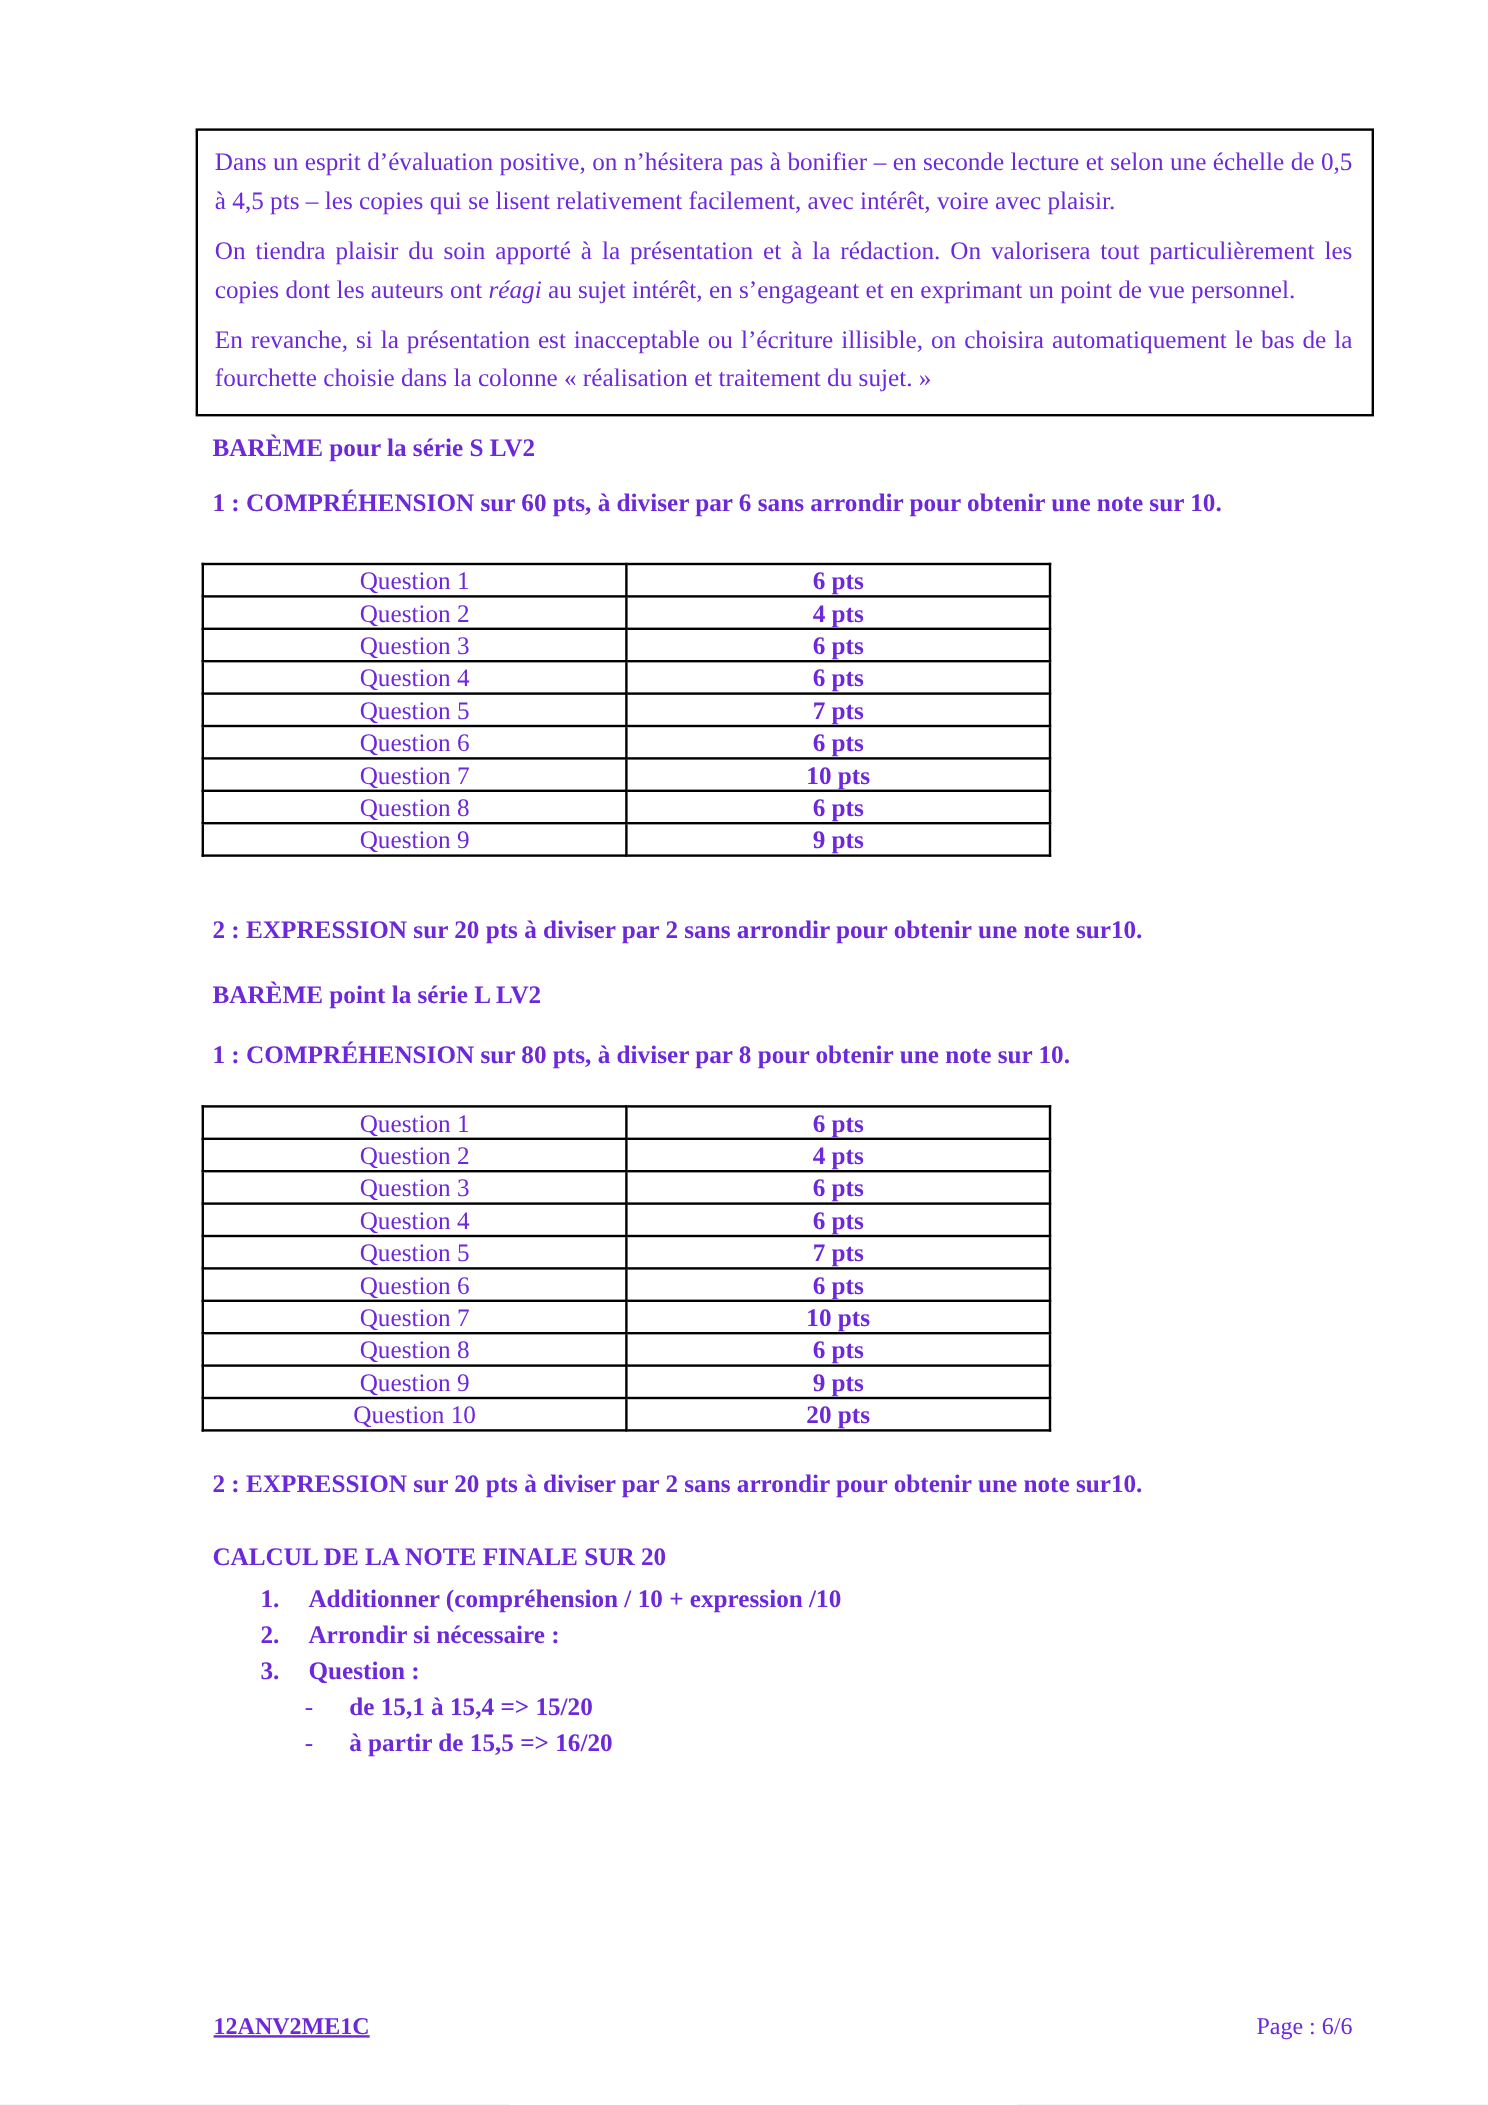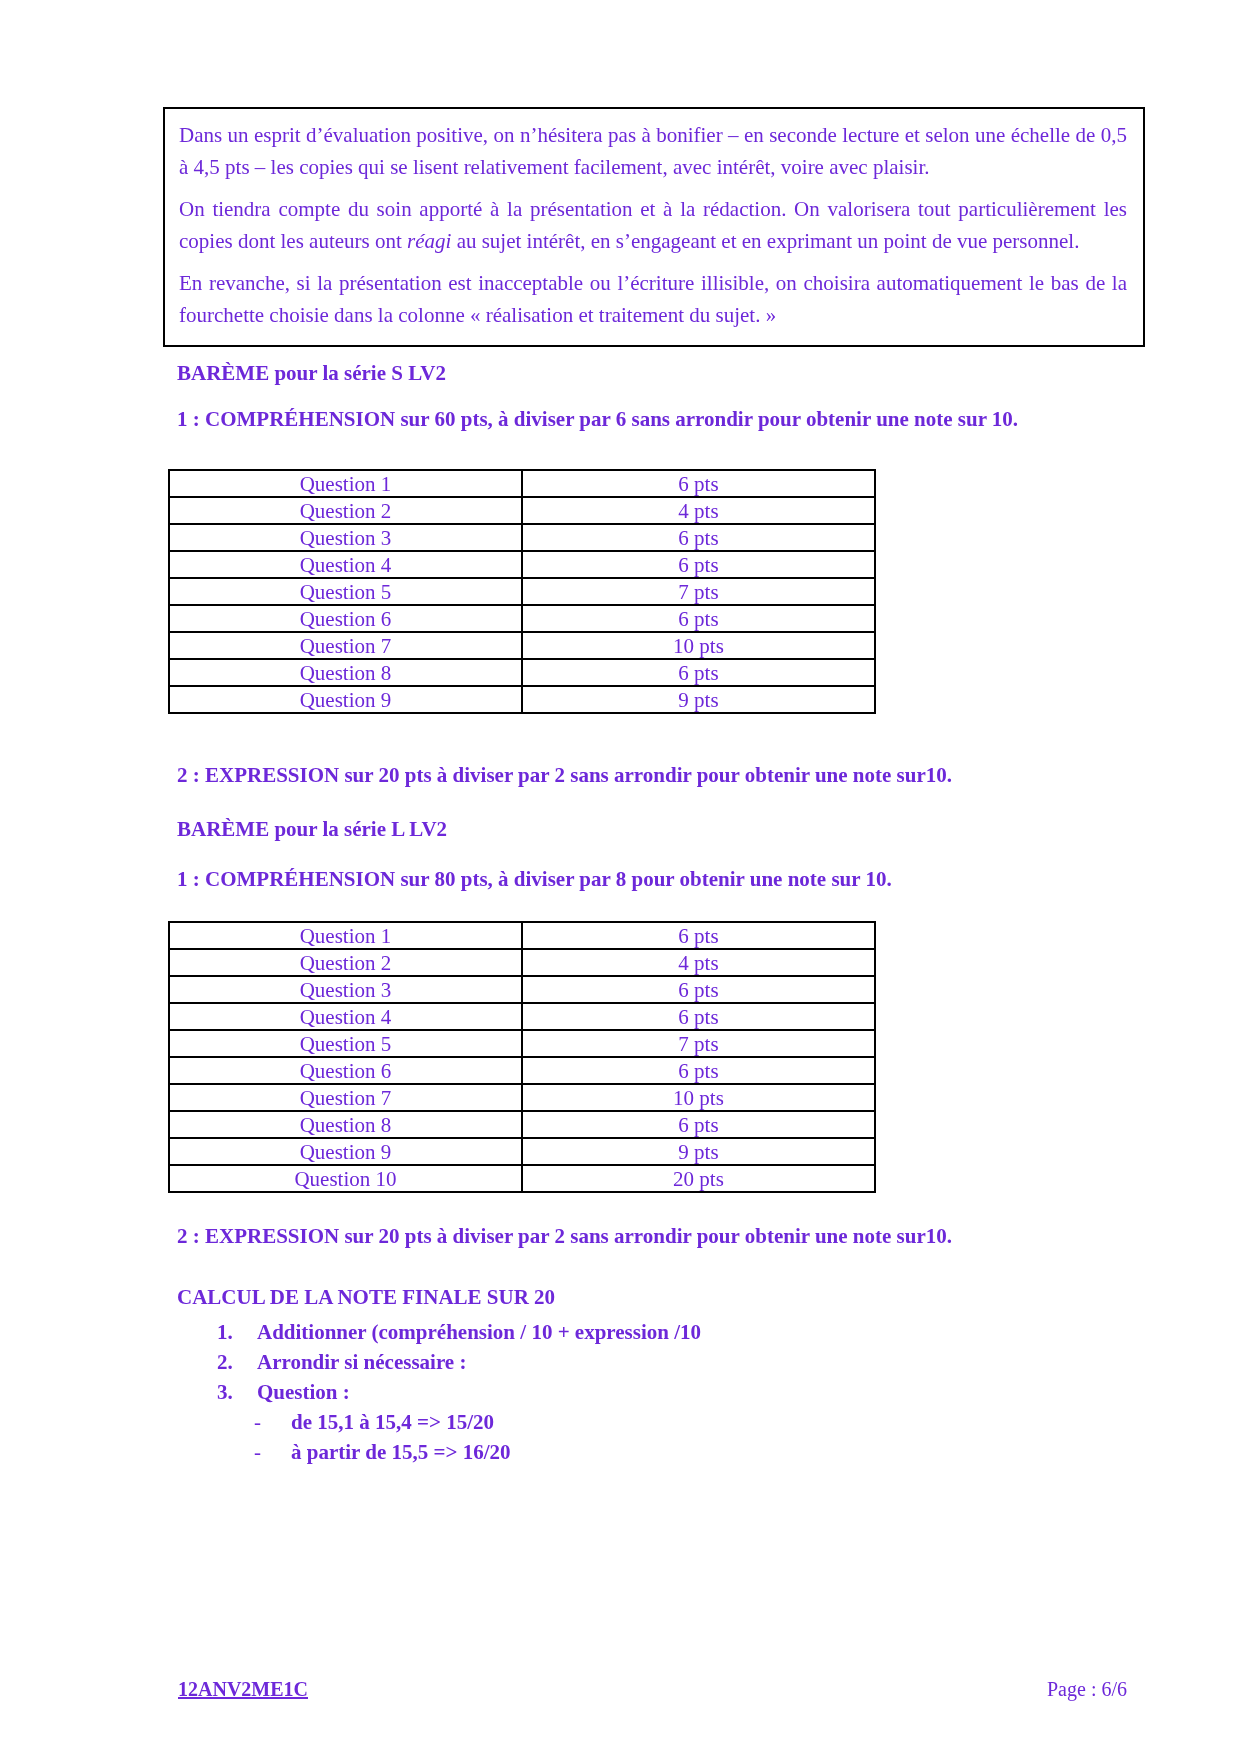--- a/index.html
+++ b/index.html
@@ -54,21 +54,21 @@
   }
   table.score-l{margin-top:26px;}
   table.score td{
     border:2px solid #000;
     text-align:center;
     height:23px;
     padding:1px 4px;
     line-height:22px;
   }
   table.score td.q{width:50%;font-weight:normal;}
-  table.score td.pts{width:50%;font-weight:normal;}
+  table.score td.pts{width:50%;font-weight:bold;}
 
   ol.calc-list{
     list-style:none;
     margin:4px 0 0 0;
     padding:0;
     font-size:21px;
     font-weight:bold;
   }
   ol.calc-list li{
     position:relative;
@@ -108,21 +108,21 @@
   }
 </style>
 </head>
 <body>
 
 <div class="page">
   <div class="content">
 
     <div class="notice-box">
       <p>Dans un esprit d’évaluation positive, on n’hésitera pas à bonifier – en seconde lecture et selon une échelle de 0,5 à 4,5 pts – les copies qui se lisent relativement facilement, avec intérêt, voire avec plaisir.</p>
-      <p><span>On tiendra compte du soin apporté à la présentation et à la rédaction. On valorisera tout particulièrement les copies dont les auteurs ont </span><span class="em">réagi</span><span> au sujet intérêt, en s’engageant et en exprimant un point de vue personnel.</span></p>
+      <p><span>On tiendra plaisir du soin apporté à la présentation et à la rédaction. On valorisera tout particulièrement les copies dont les auteurs ont </span><span class="em">réagi</span><span> au sujet intérêt, en s’engageant et en exprimant un point de vue personnel.</span></p>
       <p>En revanche, si la présentation est inacceptable ou l’écriture illisible, on choisira automatiquement le bas de la fourchette choisie dans la colonne « réalisation et traitement du sujet. »</p>
     </div>
 
     <div class="h-bareme">BARÈME pour la série S LV2</div>
 
     <div class="h-sub">1 : COMPRÉHENSION sur 60 pts, à diviser par 6 sans arrondir pour obtenir une note sur 10.</div>
 
     <table class="score score-s">
       <tbody>
           <tr>
@@ -159,21 +159,21 @@
           </tr>
           <tr>
             <td class="q">Question 9</td>
             <td class="pts">9 pts</td>
           </tr>
         </tbody>
     </table>
 
     <div class="h-sub h-expr">2 : EXPRESSION sur 20 pts à diviser par 2 sans arrondir pour obtenir une note sur10.</div>
 
-    <div class="h-bareme h-bareme-l">BARÈME pour la série L LV2</div>
+    <div class="h-bareme h-bareme-l">BARÈME point la série L LV2</div>
 
     <div class="h-sub h-compr-l">1 : COMPRÉHENSION sur 80 pts, à diviser par 8 pour obtenir une note sur 10.</div>
 
     <table class="score score-l">
       <tbody>
           <tr>
             <td class="q">Question 1</td>
             <td class="pts">6 pts</td>
           </tr>
           <tr>

